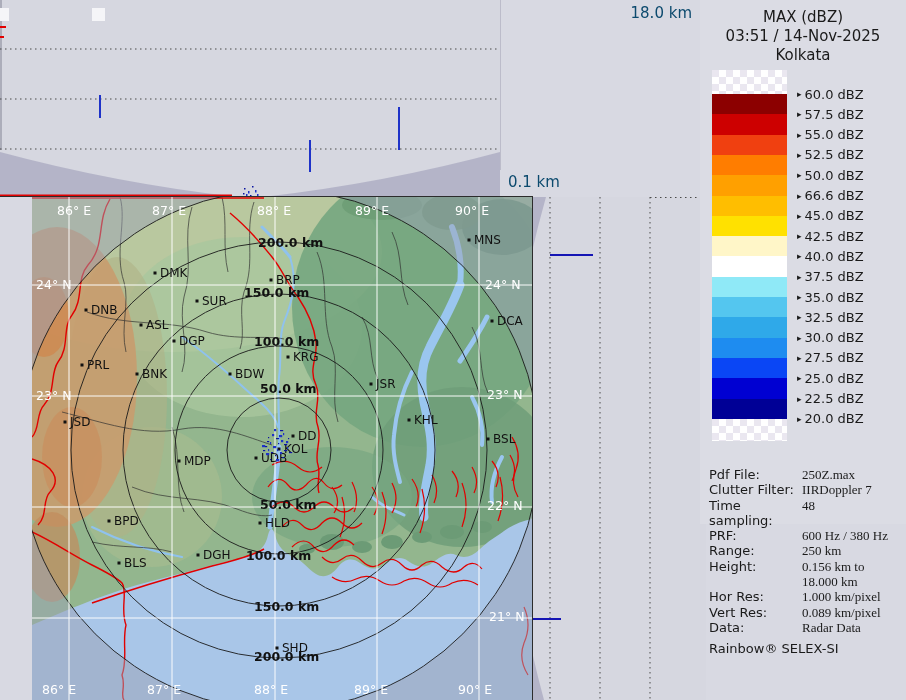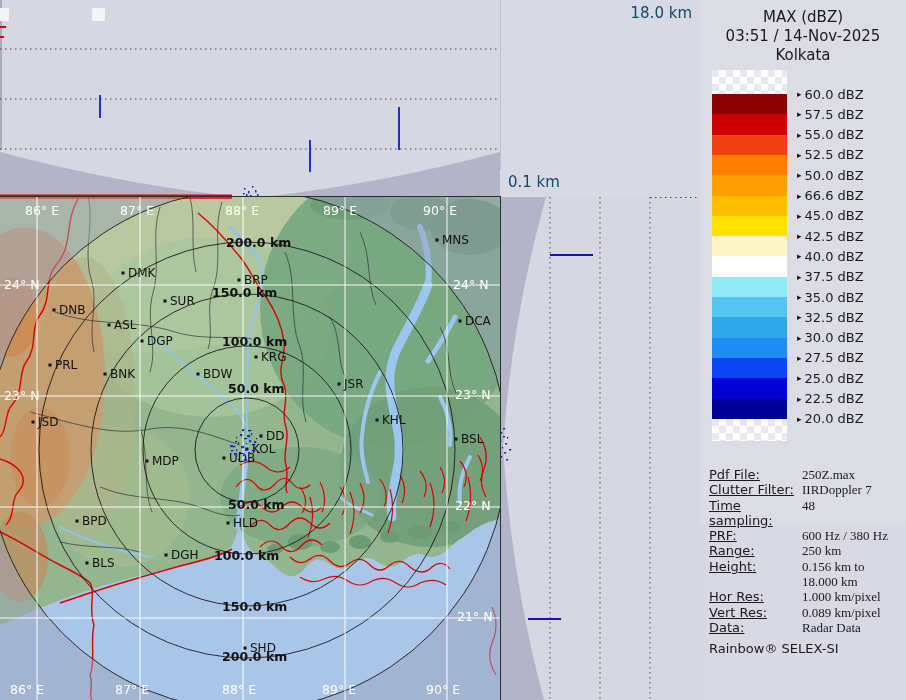--- a/index.html
+++ b/index.html
@@ -2,34 +2,34 @@
 <html><head>
 <meta charset="utf-8">
 <style>
   html,body{margin:0;padding:0;background:#c9c9d2;}
   .root{position:relative;width:906px;height:700px;background:#D8D9E2;overflow:hidden;
         font-family:"DejaVu Sans","Liberation Sans",sans-serif;color:#1a1a1a;}
   .panel{position:absolute;}
   #top-profile{left:0;top:0;width:500px;height:197px;background:#D6D7E0;}
   #corner-area{left:500px;top:0;width:206px;height:197px;background:#D8D9E2;}
   #right-profile{left:500px;top:197px;width:206px;height:503px;background:#D6D7E0;}
-  #map-panel{left:0;top:197px;width:500px;height:503px;outline:1px solid #2c2c2c;}
+  #map-panel{left:0;top:197px;width:500px;height:503px;outline:1px solid #2c2c2c;padding-left:32px;}
   #legend-panel{left:700px;top:0;width:206px;height:524px;background:#DBDCE4;}
   .corner-label{position:absolute;font-size:15px;color:#0c4a6e;white-space:nowrap;}
   #lbl-18{right:14px;top:4px;}
   #lbl-01{left:8px;bottom:6px;}
   .lg-header{position:absolute;left:0;top:8px;width:100%;text-align:center;font-size:15px;line-height:19px;}
   #legend-scale{position:absolute;left:12px;top:70px;width:190px;}
   .swatch{position:absolute;left:0;width:75px;}
   .checker{background:conic-gradient(#ffffff 90deg,#eae7f0 0 180deg,#ffffff 0 270deg,#eae7f0 0) 0 0/14px 14px;}
   .lg-label{position:absolute;left:85px;font-size:13px;white-space:nowrap;display:flex;align-items:center;height:16px;}
   .lg-arrow{font-size:9px;margin-right:3px;line-height:16px;}
   #metadata{position:absolute;left:9px;top:467px;width:195px;font-size:13px;line-height:15.3px;}
   .md-row{display:flex;}
-  .md-label{width:93px;flex:0 0 93px;text-decoration:underline;}
+  .md-label{width:93px;flex:0 0 93px;}
   .md-value{flex:1;font-family:Liberation Serif, serif;}
   #md-footer{margin-top:6px;}
   svg{display:block;}
   .noselect{user-select:none;}
 </style>
 </head>
 <body>
 
 <div class="root noselect">
 

